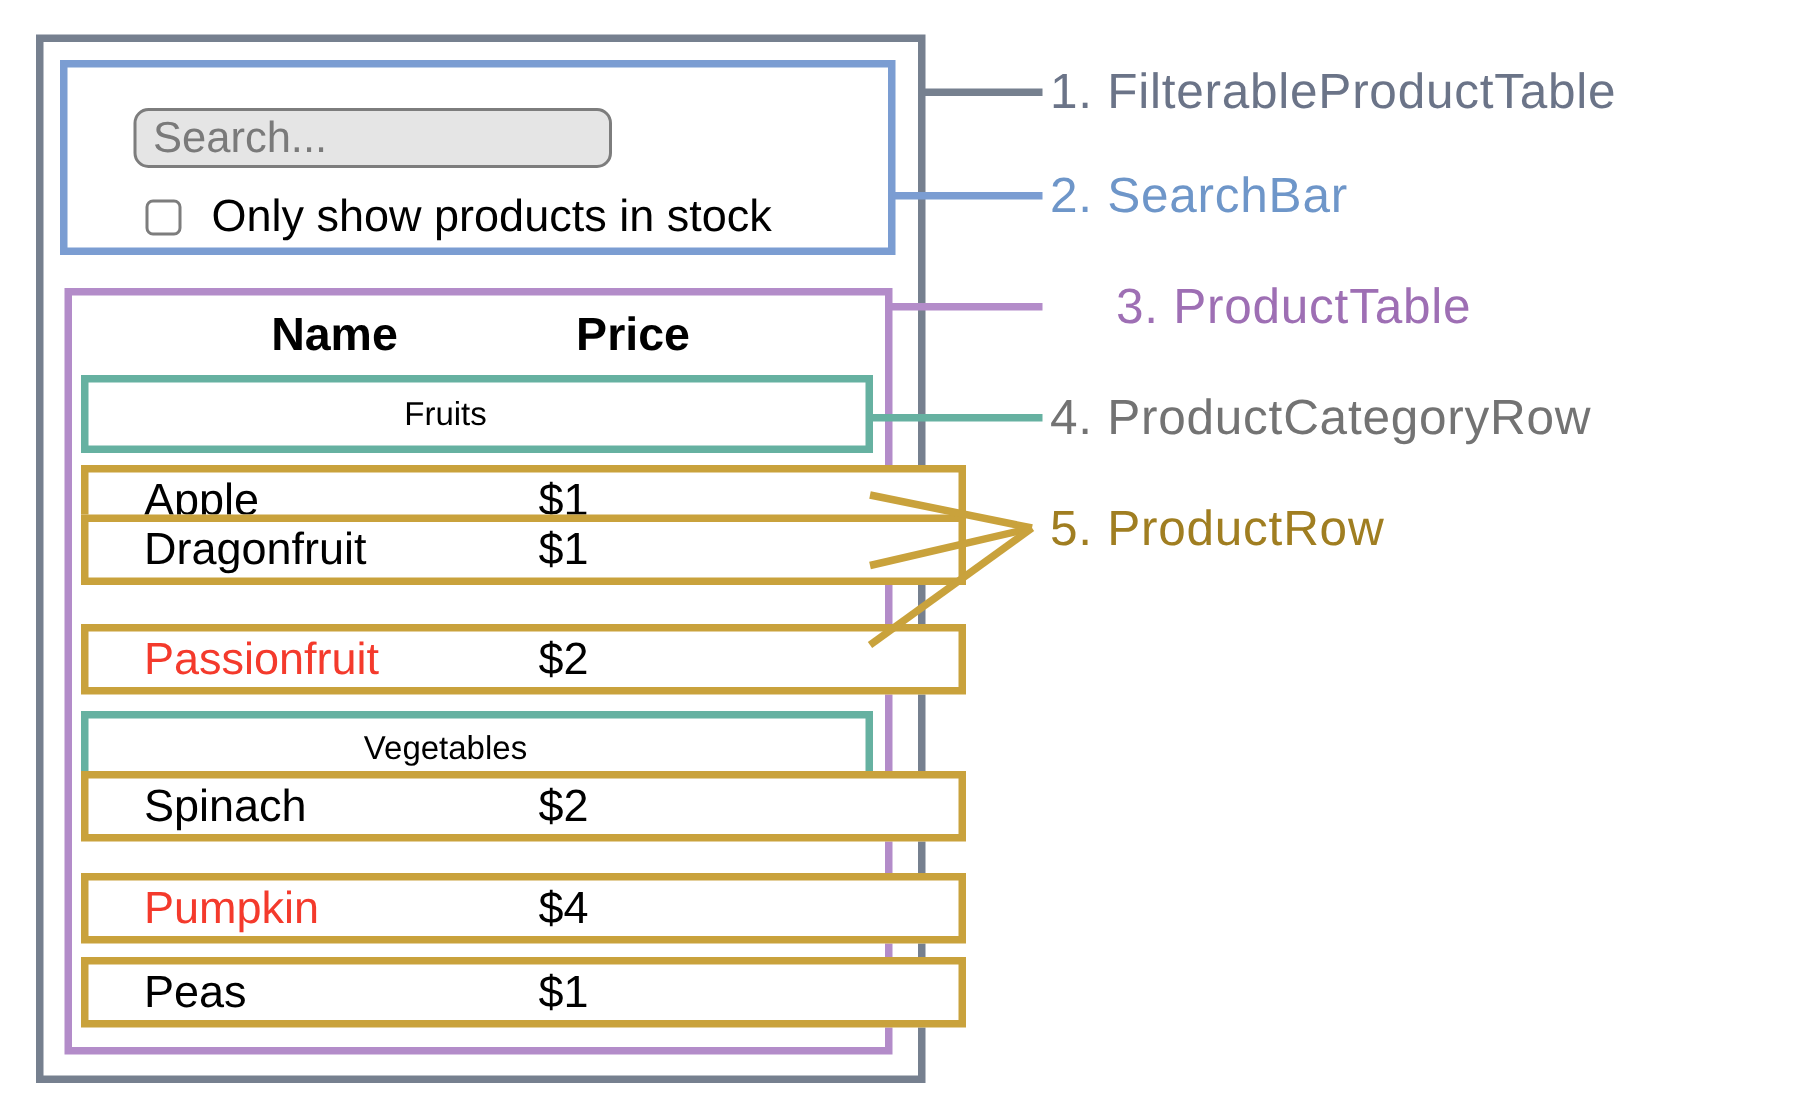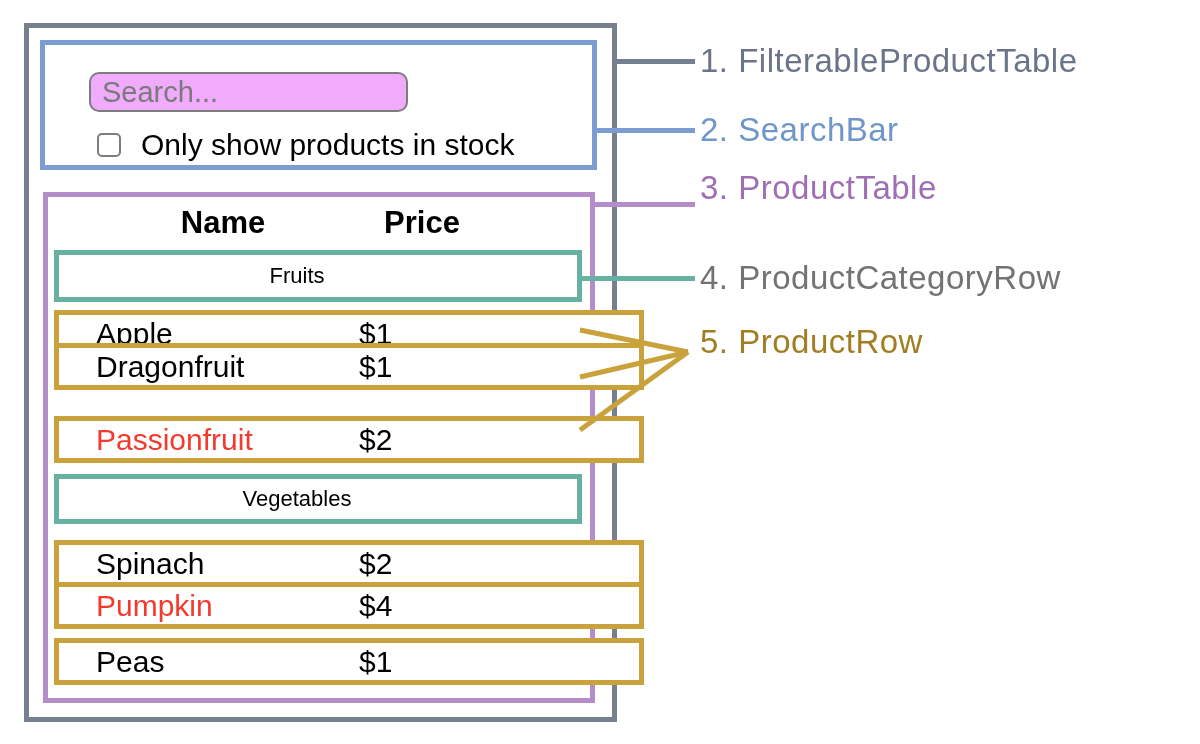--- a/index.html
+++ b/index.html
@@ -8,21 +8,21 @@
     font-family:"Liberation Sans", sans-serif;overflow:hidden;
   }
   .box{position:absolute;background:transparent;box-sizing:border-box;}
   .outer-box{left:24px;top:23px;width:593px;height:699px;border:5px solid var(--slate);}
   .searchbar-box{left:40px;top:40px;width:557px;height:130px;border:5px solid var(--blue);background:#fff;}
   .table-box{left:43px;top:192px;width:552px;height:511px;border:5px solid var(--purple);background:#fff;}
 
   .search-input{
     position:absolute;left:89px;top:72px;width:319px;height:40px;box-sizing:border-box;
     border:2px solid var(--inputgray);border-radius:10px;font-family:"Liberation Sans",sans-serif;
-    font-size:29px;color:#222;padding:0 11px;outline:none;background:#f0abfc;
+    font-size:29px;color:#222;padding:0 11px;outline:none;background:#e5e5e5;
   }
   .search-input::placeholder{color:var(--placeholder);opacity:1;}
   .stock-checkbox{
     position:absolute;left:97px;top:133px;width:24px;height:24px;margin:0;
     -webkit-appearance:none;appearance:none;border:2px solid var(--inputgray);
     border-radius:5px;background:#fff;cursor:pointer;
   }
   .stock-label{
     position:absolute;left:141px;top:128px;height:34px;line-height:34px;
     font-size:30px;color:#000;white-space:nowrap;
@@ -63,23 +63,23 @@
   .connector.c4{left:580px;top:276px;width:115px;background:var(--teal);}
   .fan-svg{position:absolute;left:570px;top:315px;width:130px;height:130px;}
   .fan-svg line{stroke:var(--gold);stroke-width:5;fill:none;}
 
   .legend-item{
     position:absolute;left:700px;height:44px;line-height:44px;
     font-size:33px;letter-spacing:0.5px;white-space:nowrap;
   }
   .legend-item.l1{top:39px;}
   .legend-item.l2{top:108px;}
-  .legend-item.l3{top:166px;}
+  .legend-item.l3{top:182px;margin-left:44px;}
   .legend-item.l4{top:256px;}
-  .legend-item.l5{top:320px;}
+  .legend-item.l5{top:330px;}
 </style>
 </head>
 <body>
 
 <div class="stage">
 
   <div class="box outer-box"></div>
 
   <div class="box searchbar-box"></div>
 
@@ -107,21 +107,21 @@
   </div>
   <div class="product-row" style="top:416px;">
     <div class="p-name" style="color: rgb(244, 58, 44);">Passionfruit</div>
     <div class="p-price">$2</div>
   </div>
 
   <div class="category-row" style="top:474px;height:50px;">
     <div class="cat-label">Vegetables</div>
   </div>
 
-  <div class="product-row" style="top:540px;">
+  <div class="product-row" style="top:514px;">
     <div class="p-name" style="color: rgb(0, 0, 0);">Spinach</div>
     <div class="p-price">$2</div>
   </div>
   <div class="product-row" style="top:582px;">
     <div class="p-name" style="color: rgb(244, 58, 44);">Pumpkin</div>
     <div class="p-price">$4</div>
   </div>
   <div class="product-row" style="top:638px;">
     <div class="p-name" style="color: rgb(0, 0, 0);">Peas</div>
     <div class="p-price">$1</div>

